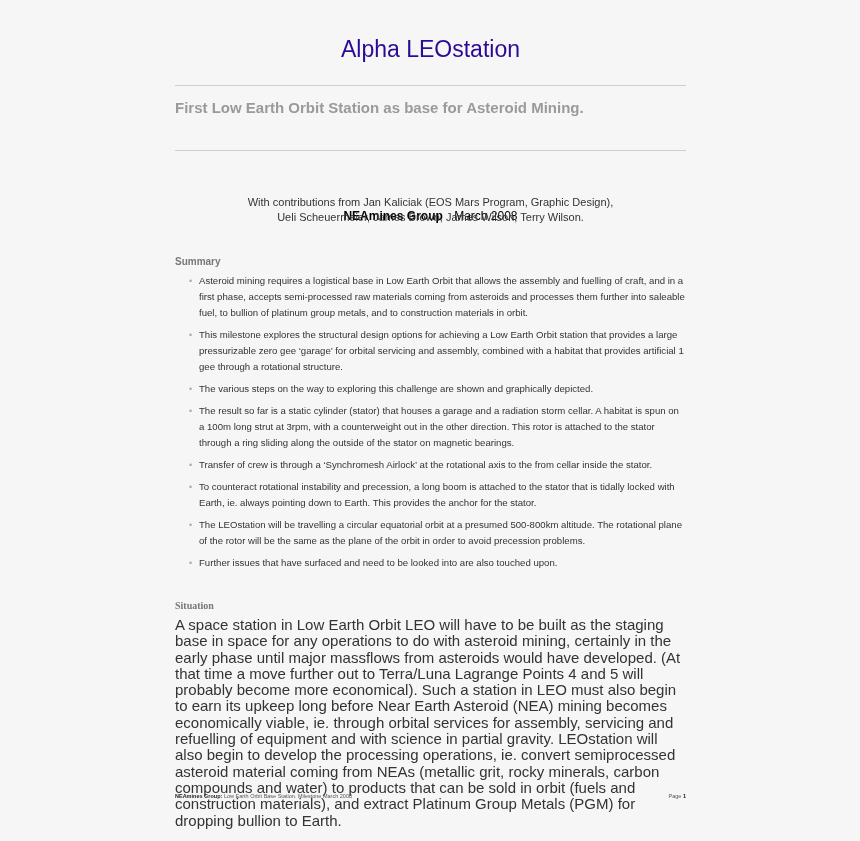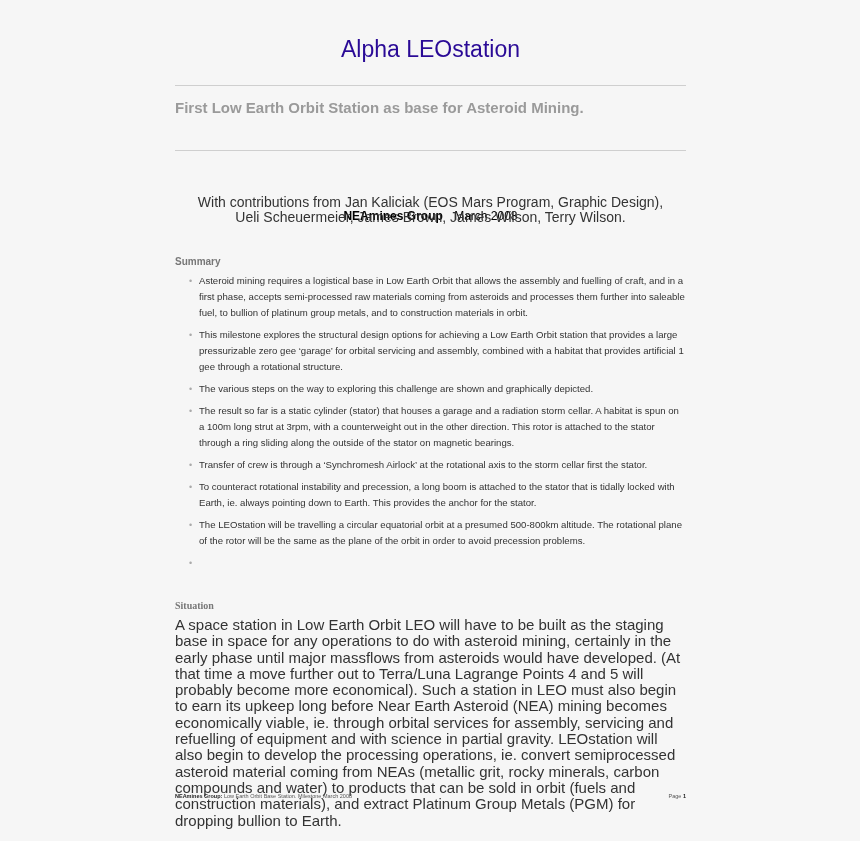--- a/index.html
+++ b/index.html
@@ -22,21 +22,21 @@
     position: absolute; top: 96px; left: 0; width: 511px; text-align: left;
     font-size: 15px; font-weight: bold; color: #9a9a9a; line-height: 24px;
   }
   .group-line {
     position: absolute; top: 167px; left: 0; width: 511px; text-align: center;
     font-size: 12px; color: #000000; margin-top: 42px;
   }
   .group-line .group { font-weight: bold; margin-right: 8px; }
   .contrib {
     position: absolute; top: 195px; left: 0; width: 511px; text-align: center;
-    font-size: 14px; line-height: 15px; color: #333;
+    font-size: 11px; line-height: 15px; color: #333;
   }
   .section-heading {
     position: absolute; left: 0; font-size: 10px; font-weight: bold; color: #777;
     margin: 0;
   }
   ul.summary {
     position: absolute; top: 273px; left: 0; width: 511px;
     list-style: none; margin: 0; padding: 0;
     font-size: 9.6px; line-height: 16px; color: #333;
   }
@@ -81,24 +81,24 @@
     <div>Ueli Scheuermeier, James Brown, James Wilson, Terry Wilson.</div>
   </div>
 
   <h2 class="section-heading" style="top:256px;">Summary</h2>
 
   <ul class="summary">
     <li><span class="bullet">•</span><span>Asteroid mining requires a logistical base in Low Earth Orbit that allows the assembly and fuelling of craft, and in a first phase, accepts semi-processed raw materials coming from asteroids and processes them further into saleable fuel, to bullion of platinum group metals, and to construction materials in orbit.</span></li>
     <li><span class="bullet">•</span><span>This milestone explores the structural design options for achieving a Low Earth Orbit station that provides a large pressurizable zero gee ‘garage’ for orbital servicing and assembly, combined with a habitat that provides artificial 1 gee through a rotational structure.</span></li>
     <li><span class="bullet">•</span><span>The various steps on the way to exploring this challenge are shown and graphically depicted.</span></li>
     <li><span class="bullet">•</span><span>The result so far is a static cylinder (stator) that houses a garage and a radiation storm cellar. A habitat is spun on a 100m long strut at 3rpm, with a counterweight out in the other direction. This rotor is attached to the stator through a ring sliding along the outside of the stator on magnetic bearings.</span></li>
-    <li><span class="bullet">•</span><span>Transfer of crew is through a ‘Synchromesh Airlock’ at the rotational axis to the storm cellar first the stator.</span></li>
+    <li><span class="bullet">•</span><span>Transfer of crew is through a ‘Synchromesh Airlock’ at the rotational axis to the from cellar inside the stator.</span></li>
     <li><span class="bullet">•</span><span>To counteract rotational instability and precession, a long boom is attached to the stator that is tidally locked with Earth, ie. always pointing down to Earth. This provides the anchor for the stator.</span></li>
     <li><span class="bullet">•</span><span>The LEOstation will be travelling a circular equatorial orbit at a presumed 500-800km altitude. The rotational plane of the rotor will be the same as the plane of the orbit in order to avoid precession problems.</span></li>
-    <li><span class="bullet">•</span></li>
+    <li><span class="bullet">•</span><span>Further issues that have surfaced and need to be looked into are also touched upon.</span></li>
   </ul>
 
   <h2 class="section-heading" style="top:600px;font-family:Liberation Serif, serif;">Situation</h2>
   <p class="situation-body">A space station in Low Earth Orbit LEO will have to be built as the staging base in space for any operations to do with asteroid mining, certainly in the early phase until major massflows from asteroids would have developed. (At that time a move further out to Terra/Luna Lagrange Points 4 and 5 will probably become more economical). Such a station in LEO must also begin to earn its upkeep long before Near Earth Asteroid (NEA) mining becomes economically viable, ie. through orbital services for assembly, servicing and refuelling of equipment and with science in partial gravity. LEOstation will also begin to develop the processing operations, ie. convert semiprocessed asteroid material coming from NEAs (metallic grit, rocky minerals, carbon compounds and water) to products that can be sold in orbit (fuels and construction materials), and extract Platinum Group Metals (PGM) for dropping bullion to Earth.</p>
 
   <div class="footer-left">
     <b>NEAmines Group:</b><span> Low Earth Orbit Base Station. Milestone March 2008</span>
   </div>
   <div class="footer-right">
     <span>Page </span><b>1</b>

